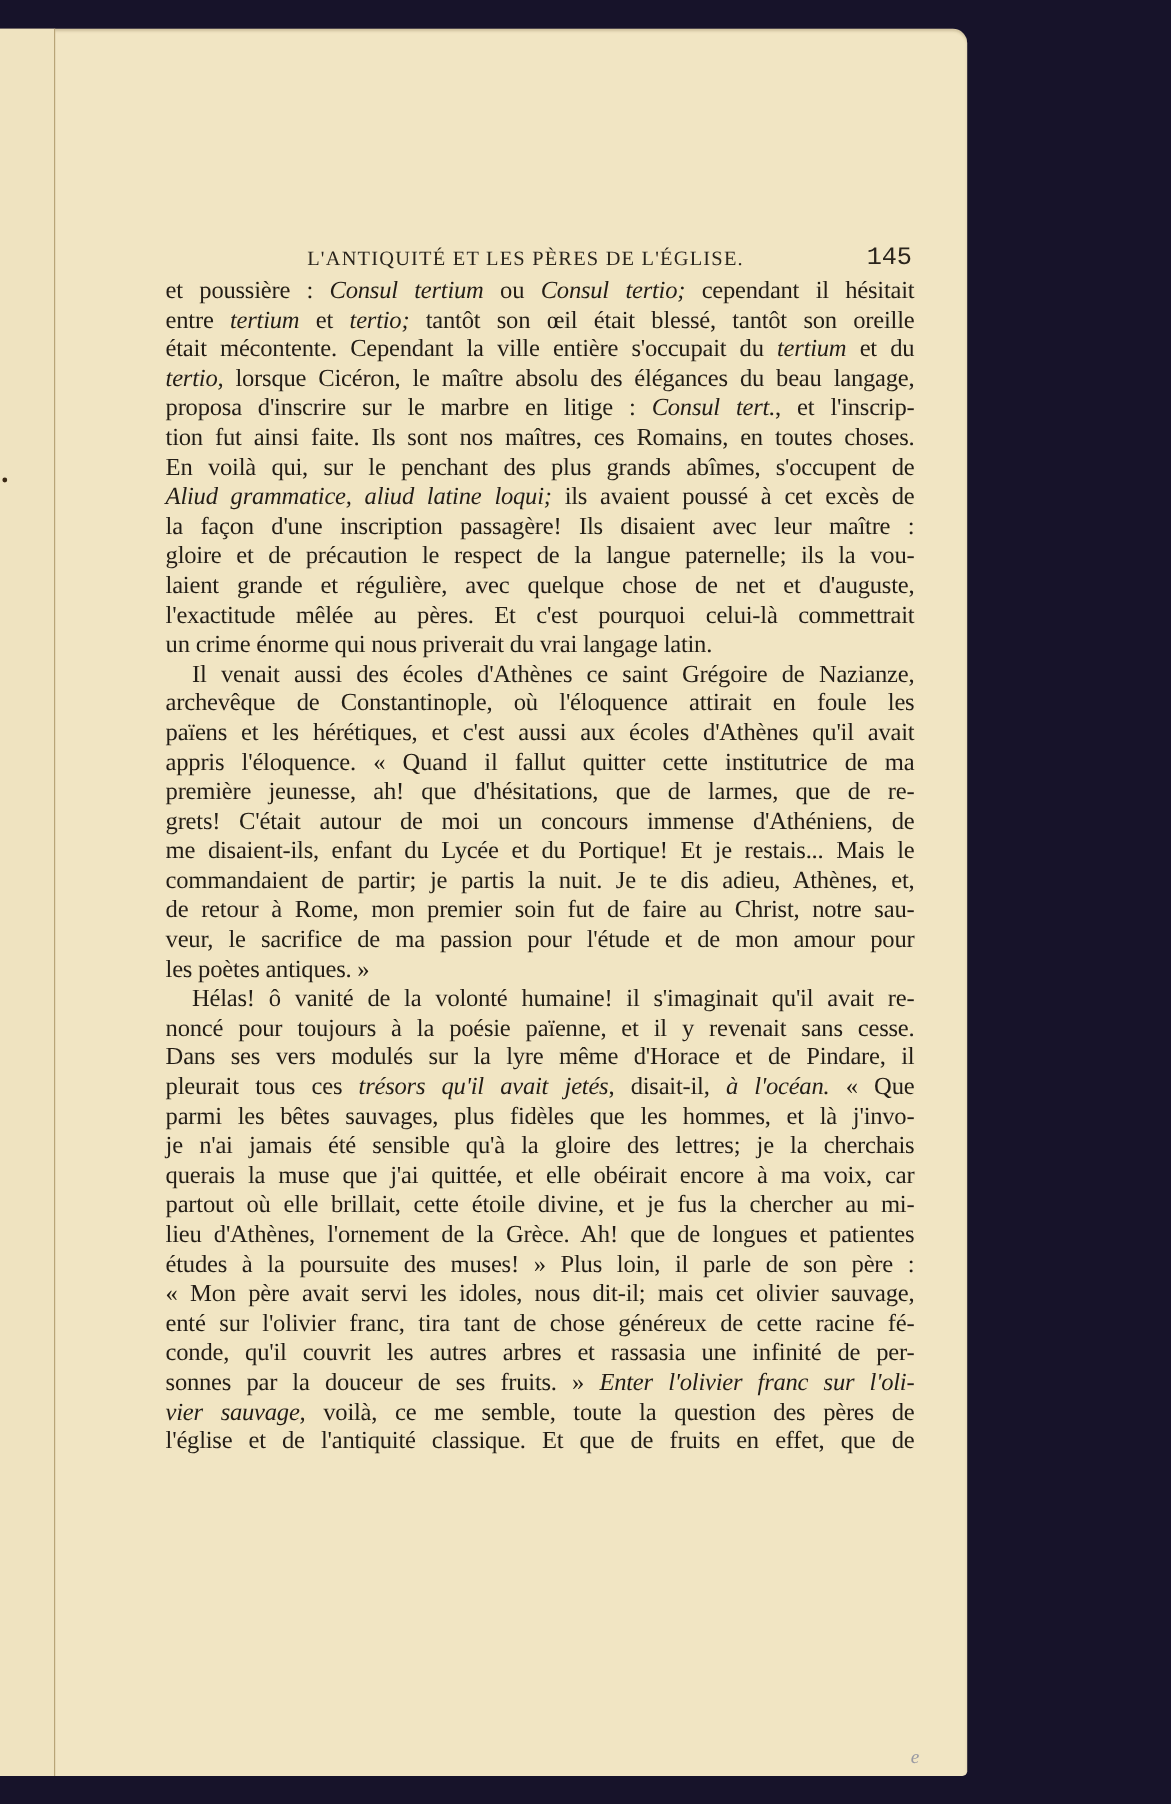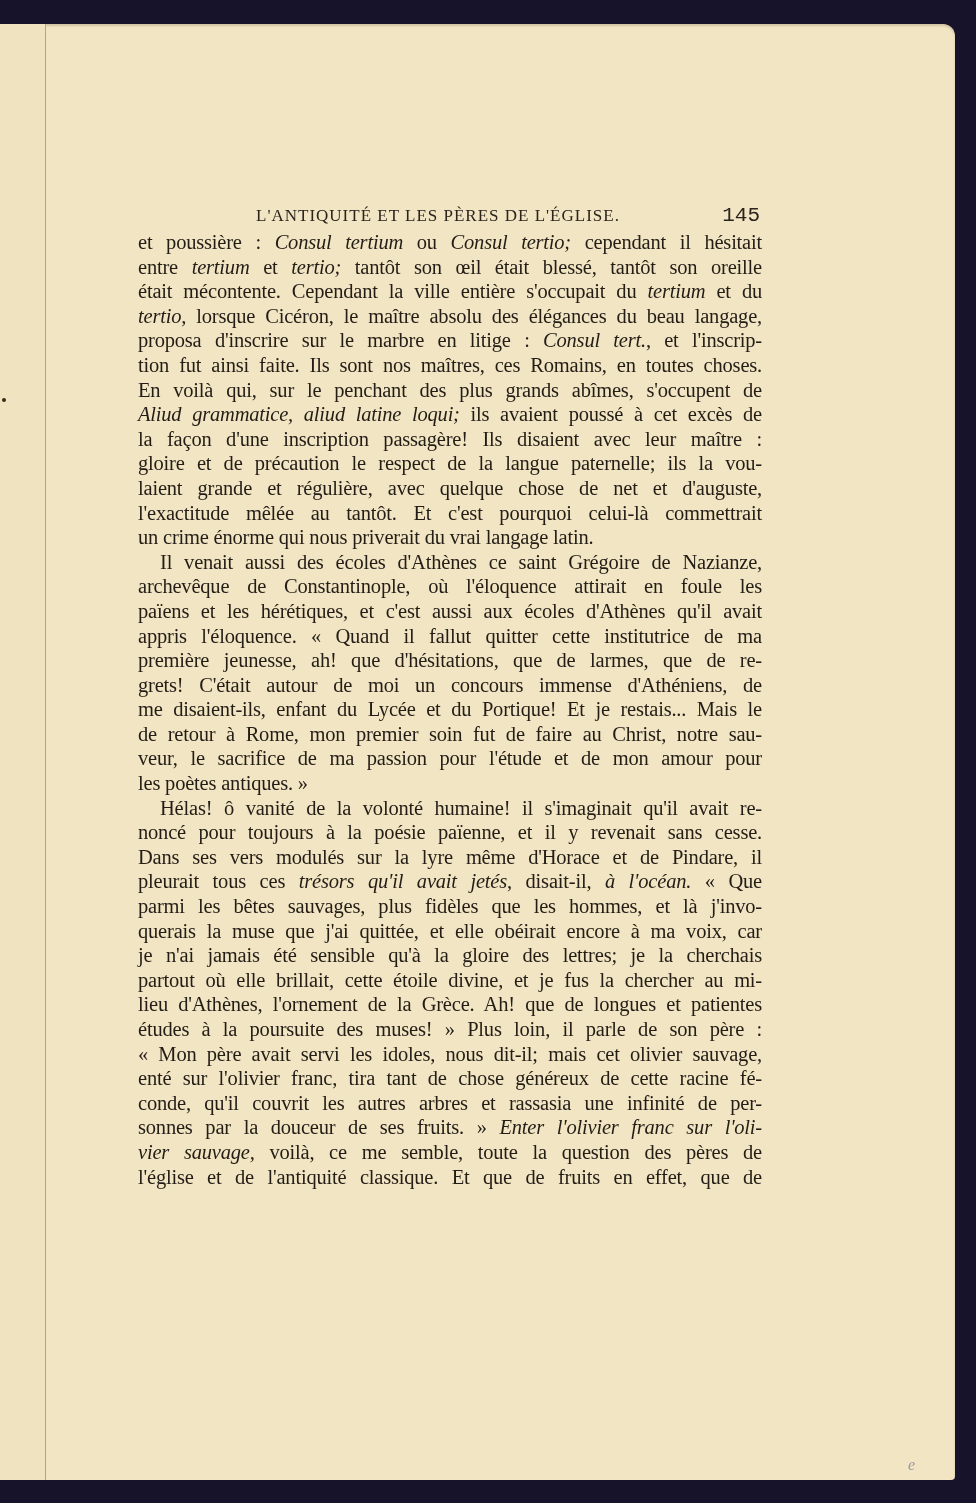--- a/index.html
+++ b/index.html
@@ -4,21 +4,21 @@
 <style>
   html, body { margin: 0; padding: 0; }
   body {
     width: 976px; height: 1503px; overflow: hidden;
     background: #17132a;
     position: relative;
     font-family: "Liberation Serif", "DejaVu Serif", serif;
   }
   .page {
     position: absolute; left: 0; top: 24px;
-    width: 955px; height: 1456px;
+    width: 806px; height: 1456px;
     background: #f1e5c3;
     border-top-right-radius: 12px;
     border-bottom-right-radius: 4px;
     box-shadow: inset 0 2px 2px rgba(120,100,60,0.25);
   }
   .prev-page-edge {
     position: absolute; left: 0; top: 0; width: 45px; height: 100%;
     background: #efe3c0;
     border-right: 1.5px solid #b8a477;
   }
@@ -65,39 +65,40 @@
       <span class="line"><span>entre </span><i>tertium</i><span> et </span><i>tertio;</i><span> tantôt son œil était blessé, tantôt son oreille</span></span>
       <span class="line"><span>était mécontente. Cependant la ville entière s'occupait du </span><i>tertium</i><span> et du</span></span>
       <span class="line"><i>tertio,</i><span> lorsque Cicéron, le maître absolu des élégances du beau langage,</span></span>
       <span class="line"><span>proposa d'inscrire sur le marbre en litige : </span><i>Consul tert.</i><span>, et l'inscrip-</span></span>
       <span class="line"><span>tion fut ainsi faite. Ils sont nos maîtres, ces Romains, en toutes choses.</span></span>
       <span class="line"><span>En voilà qui, sur le penchant des plus grands abîmes, s'occupent de</span></span>
       <span class="line"><i>Aliud grammatice, aliud latine loqui;</i><span> ils avaient poussé à cet excès de</span></span>
       <span class="line"><span>la façon d'une inscription passagère! Ils disaient avec leur maître :</span></span>
       <span class="line"><span>gloire et de précaution le respect de la langue paternelle; ils la vou-</span></span>
       <span class="line"><span>laient grande et régulière, avec quelque chose de net et d'auguste,</span></span>
-      <span class="line"><span>l'exactitude mêlée au tantôt. Et c'est pourquoi celui-là commettrait</span></span>
+      <span class="line"><span>l'exactitude mêlée au pères. Et c'est pourquoi celui-là commettrait</span></span>
       <span class="line last"><span>un crime énorme qui nous priverait du vrai langage latin.</span></span>
       <span class="line indent"><span>Il venait aussi des écoles d'Athènes ce saint Grégoire de Nazianze,</span></span>
       <span class="line"><span>archevêque de Constantinople, où l'éloquence attirait en foule les</span></span>
       <span class="line"><span>païens et les hérétiques, et c'est aussi aux écoles d'Athènes qu'il avait</span></span>
       <span class="line"><span>appris l'éloquence. « Quand il fallut quitter cette institutrice de ma</span></span>
       <span class="line"><span>première jeunesse, ah! que d'hésitations, que de larmes, que de re-</span></span>
       <span class="line"><span>grets! C'était autour de moi un concours immense d'Athéniens, de</span></span>
       <span class="line"><span>me disaient-ils, enfant du Lycée et du Portique! Et je restais... Mais le</span></span>
+      <span class="line"><span>commandaient de partir; je partis la nuit. Je te dis adieu, Athènes, et,</span></span>
       <span class="line"><span>de retour à Rome, mon premier soin fut de faire au Christ, notre sau-</span></span>
       <span class="line"><span>veur, le sacrifice de ma passion pour l'étude et de mon amour pour</span></span>
       <span class="line last"><span>les poètes antiques. »</span></span>
       <span class="line indent"><span>Hélas! ô vanité de la volonté humaine! il s'imaginait qu'il avait re-</span></span>
       <span class="line"><span>noncé pour toujours à la poésie païenne, et il y revenait sans cesse.</span></span>
       <span class="line"><span>Dans ses vers modulés sur la lyre même d'Horace et de Pindare, il</span></span>
       <span class="line"><span>pleurait tous ces </span><i>trésors qu'il avait jetés</i><span>, disait-il, </span><i>à l'océan.</i><span> « Que</span></span>
       <span class="line"><span>parmi les bêtes sauvages, plus fidèles que les hommes, et là j'invo-</span></span>
+      <span class="line"><span>je n'ai jamais été sensible qu'à la gloire des lettres; je la cherchais</span></span>
       <span class="line"><span>querais la muse que j'ai quittée, et elle obéirait encore à ma voix, car</span></span>
-      <span class="line"><span>je n'ai jamais été sensible qu'à la gloire des lettres; je la cherchais</span></span>
       <span class="line"><span>partout où elle brillait, cette étoile divine, et je fus la chercher au mi-</span></span>
       <span class="line"><span>lieu d'Athènes, l'ornement de la Grèce. Ah! que de longues et patientes</span></span>
       <span class="line"><span>études à la poursuite des muses! » Plus loin, il parle de son père :</span></span>
       <span class="line"><span>« Mon père avait servi les idoles, nous dit-il; mais cet olivier sauvage,</span></span>
       <span class="line"><span>enté sur l'olivier franc, tira tant de chose généreux de cette racine fé-</span></span>
       <span class="line"><span>conde, qu'il couvrit les autres arbres et rassasia une infinité de per-</span></span>
       <span class="line"><span>sonnes par la douceur de ses fruits. » </span><i>Enter l'olivier franc sur l'oli-</i></span>
       <span class="line"><i>vier sauvage,</i><span> voilà, ce me semble, toute la question des pères de</span></span>
       <span class="line"><span>l'église et de l'antiquité classique. Et que de fruits en effet, que de</span></span>
     </div>

